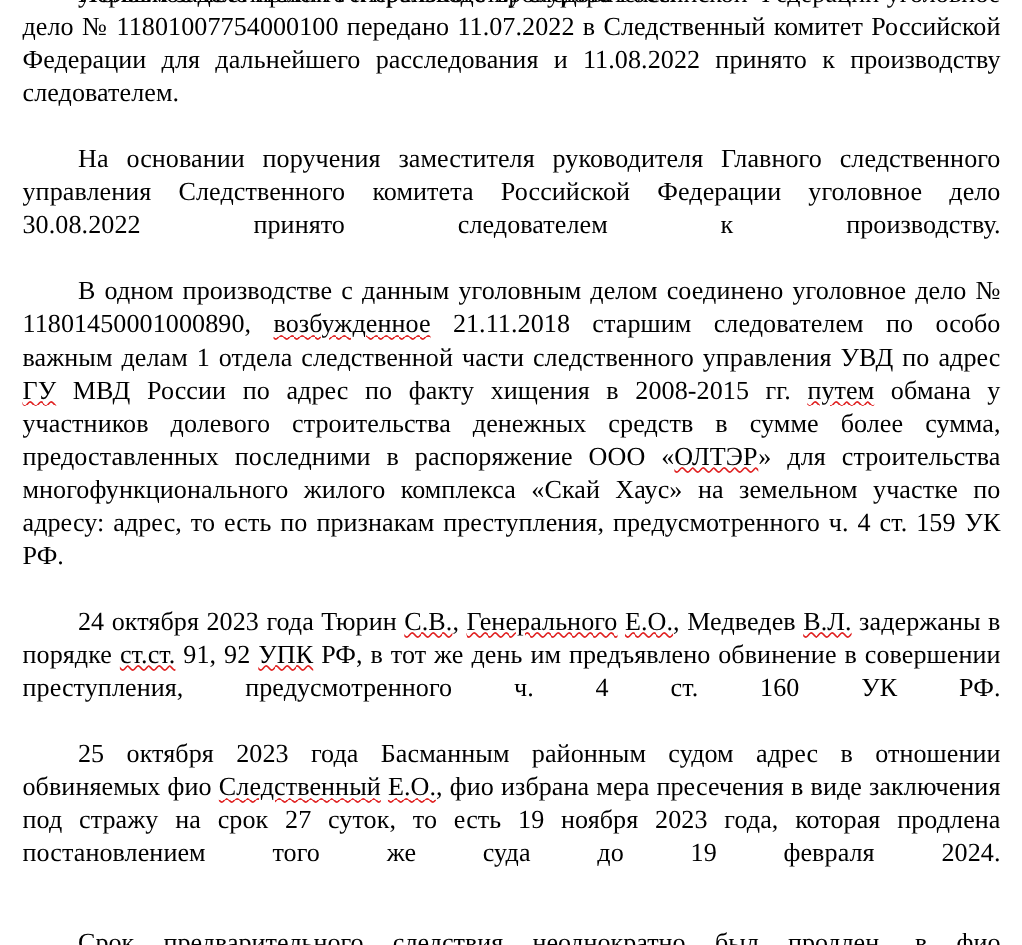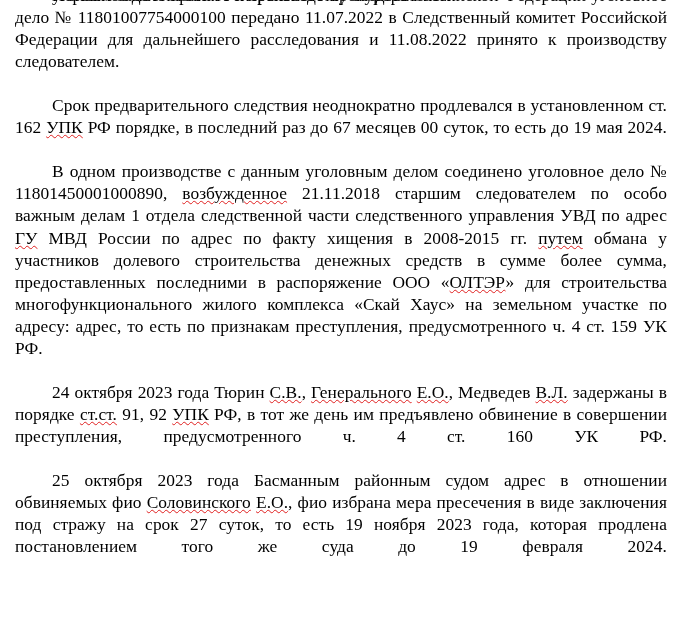--- a/index.html
+++ b/index.html
@@ -101,21 +101,24 @@
 <body>
 
 <div id="page">
 
   <div id="top-clip">
     <div class="inner">уголовное дело принято к производству следователем</div>
   </div>
 
   <div id="doc-body">
     <p class="para">Первым заместителем Генерального прокурора Российской Федерации уголовное дело № 11801007754000100 передано 11.07.2022 в Следственный комитет Российской Федерации для дальнейшего расследования и 11.08.2022 принято к производству следователем.</p>
-    <p class="para">Срок предварительного следствия неоднократно продлевался в установленном ст. 162 <span class="sp">УПК</span> РФ порядке, в последний раз до 67 месяцев 00 суток, то есть до 19 мая 2024.</p>
+    <p class="para">На основании поручения заместителя руководителя Главного следственного управления Следственного комитета Российской Федерации уголовное дело 30.08.2022 принято следователем к производству.</p>
     <p class="para">В одном производстве с данным уголовным делом соединено уголовное дело № 11801450001000890, <span class="sp">возбужденное</span> 21.11.2018 старшим следователем по особо важным делам 1 отдела следственной части следственного управления УВД по адрес <span class="sp">ГУ</span> МВД России по адрес по факту хищения в 2008-2015 гг. <span class="sp">путем</span> обмана у участников долевого строительства денежных средств в сумме более сумма, предоставленных последними в распоряжение ООО «<span class="sp">ОЛТЭР</span>» для строительства многофункционального жилого комплекса «Скай Хаус» на земельном участке по адресу: адрес, то есть по признакам преступления, предусмотренного ч. 4 ст. 159 УК РФ.</p>
     <p class="para">24 октября 2023 года Тюрин <span class="sp">С.В.</span>, <span class="sp">Генерального</span> <span class="sp">Е.О.</span>, Медведев <span class="sp">В.Л.</span> задержаны в порядке <span class="sp">ст.ст.</span> 91, 92 <span class="sp">УПК</span> РФ, в тот же день им предъявлено обвинение в совершении преступления, предусмотренного ч. 4 ст. 160 УК РФ.</p>
-    <p class="para">25 октября 2023 года Басманным районным судом адрес в отношении обвиняемых фио <span class="sp">Соловинского</span> <span class="sp">Е.О.</span>, фио избрана мера пресечения в виде заключения под стражу на срок 27 суток, то есть 19 ноября 2023 года, которая продлена постановлением того же суда до 19 февраля 2024.</p>
+    <p class="para">25 октября 2023 года Басманным районным судом адрес в отношении обвиняемых фио <span class="sp">Следственный</span> <span class="sp">Е.О.</span>, фио избрана мера пресечения в виде заключения под стражу на срок 27 суток, то есть 19 ноября 2023 года, которая продлена постановлением того же суда до 19 февраля 2024.</p>
 
   </div>
 
+  <div id="bottom-clip">
+    <div class="inner">Срок предварительного следствия неоднократно был продлен, в фио</div>
+  </div>
 
 </div>
 
 </body></html>

